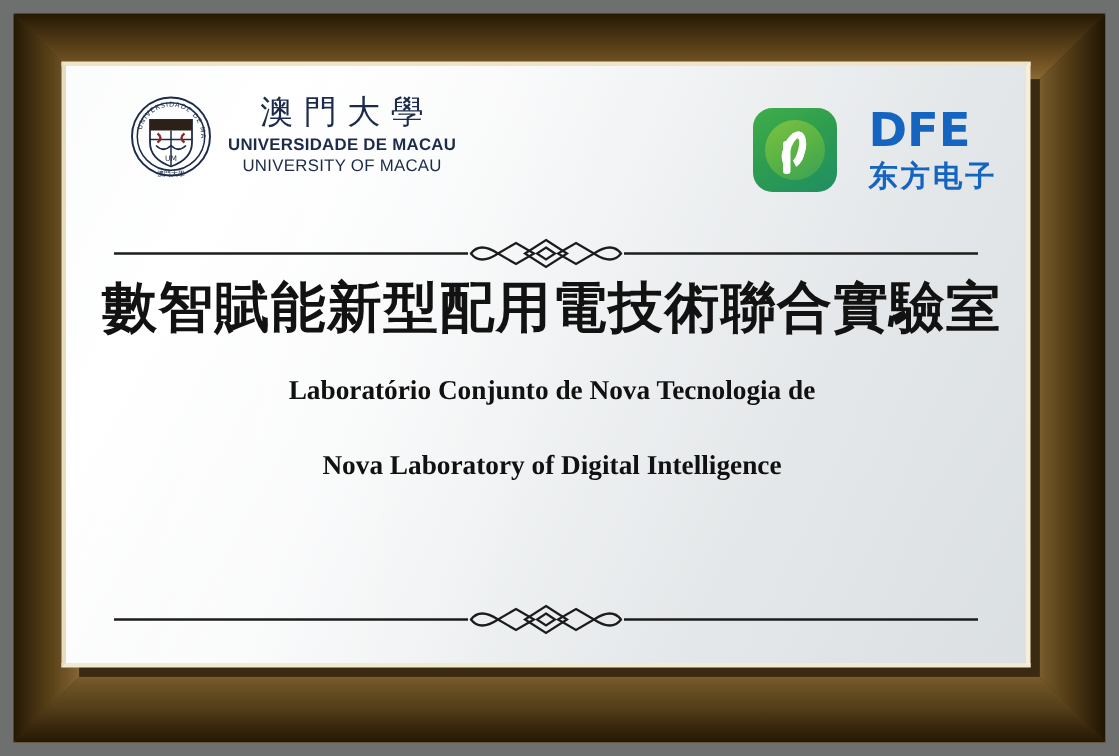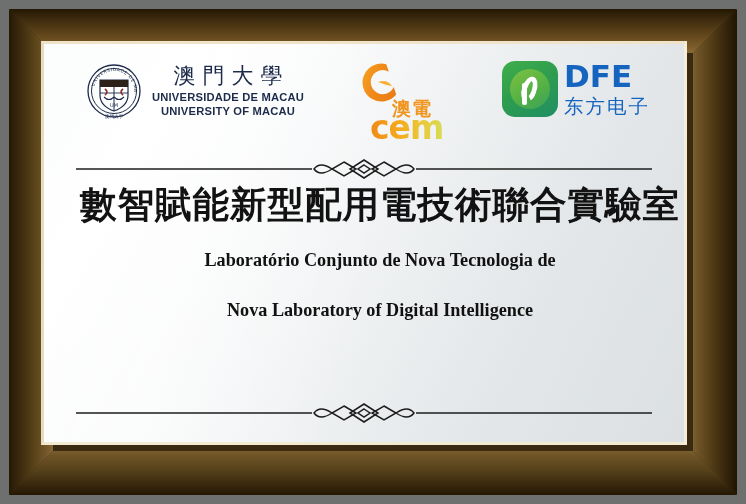--- a/index.html
+++ b/index.html
@@ -137,21 +137,21 @@
   .um-pt {
     font-family: "Liberation Sans", sans-serif;
     font-size: 11.2px;
     font-weight: bold;
     letter-spacing: 0.2px;
     color: #1d2b4a;
   }
   .um-en {
     font-family: "Liberation Sans", sans-serif;
     font-size: 11.2px;
-    font-weight: bold;
+    font-weight: normal;
     letter-spacing: 0.2px;
     color: #1d2b4a;
     margin-top: 2px;
   }
 
   
   .cem-logo {
     position: absolute;
     left: 300px; top: 2px;
     width: 120px; height: 82px;
@@ -175,24 +175,24 @@
     letter-spacing: -1px;
     background: linear-gradient(to right, #f08a16 0%, #f5a81c 38%, #e9c93a 72%, #d7dc55 100%);
     -webkit-background-clip: text;
     background-clip: text;
     color: transparent;
   }
 
   
   .dfe-logo {
     position: absolute;
-    left: 458px; top: 5px;
+    left: 458px; top: 16px;
     display: flex;
     align-items: center;
-    gap: 6px;
+    gap: 21px;
   }
   .dfe-mark {
     width: 56px; height: 56px;
     border-radius: 13px;
     background: linear-gradient(150deg, #3fae4a 0%, #2f9d4e 45%, #1f8e63 100%);
     position: relative;
     overflow: hidden;
   }
   .dfe-mark .ring {
     position: absolute;
@@ -225,40 +225,40 @@
   .dfe-en {
     font-family: "DejaVu Sans", sans-serif;
     font-size: 31px;
     font-weight: bold;
     letter-spacing: 0px;
     color: #1565c0;
   }
   .dfe-cn {
     font-family: "DejaVu Sans", sans-serif;
     font-size: 19.5px;
-    font-weight: normal;
+    font-weight: bold;
     letter-spacing: 2px;
     color: #1565c0;
     margin-top: 5px;
   }
 
   
   .divider {
     position: absolute;
     left: 0;
     width: 640px;
     height: 26px;
   }
   .divider-top { top: 112px; }
   .divider-bottom { top: 356px; }
 
   
   .titles {
     position: absolute;
-    left: 16px; top: 140px;
+    left: 4px; top: 140px;
     width: 640px;
     text-align: center;
   }
   .title-cn {
     font-family: "DejaVu Serif", "Liberation Serif", serif;
     font-size: 36.5px;
     font-weight: bold;
     letter-spacing: 1px;
     color: #121212;
     line-height: 1.15;
@@ -321,37 +321,20 @@
               </text>
             </svg>
           </div>
           <div class="um-words">
             <div class="um-cn">澳門大學</div>
             <div class="um-pt">UNIVERSIDADE DE MACAU</div>
             <div class="um-en">UNIVERSITY OF MACAU</div>
           </div>
         </div>
 
-        <div class="cem-logo">
-          <div class="cem-swirl">
-            <svg width="58" height="56" viewBox="0 0 58 56">
-              <defs>
-                <linearGradient id="cemGrad" x1="0" y1="0" x2="1" y2="1">
-                  <stop offset="0%" stop-color="#f5a623"></stop>
-                  <stop offset="50%" stop-color="#f0881a"></stop>
-                  <stop offset="100%" stop-color="#e97b12"></stop>
-                </linearGradient>
-              </defs>
-              <path d="M44 10 A19 19 0 1 0 44 42 L44 34 A12 12 0 1 1 44 18 Z" fill="url(#cemGrad)" transform="rotate(-18 29 26)"></path>
-              <path d="M30 24 q9 -3 14 4 q-7 -1 -14 -4 Z" fill="#f8b133"></path>
-            </svg>
-          </div>
-          <div class="cem-cn">澳電</div>
-          <div class="cem-word">cem</div>
-        </div>
 
         <div class="dfe-logo">
           <div class="dfe-mark">
             <div class="ring"></div>
             <div class="stem"></div>
             <div class="hook"></div>
           </div>
           <div class="dfe-words">
             <div class="dfe-en">DFE</div>
             <div class="dfe-cn">东方电子</div>

